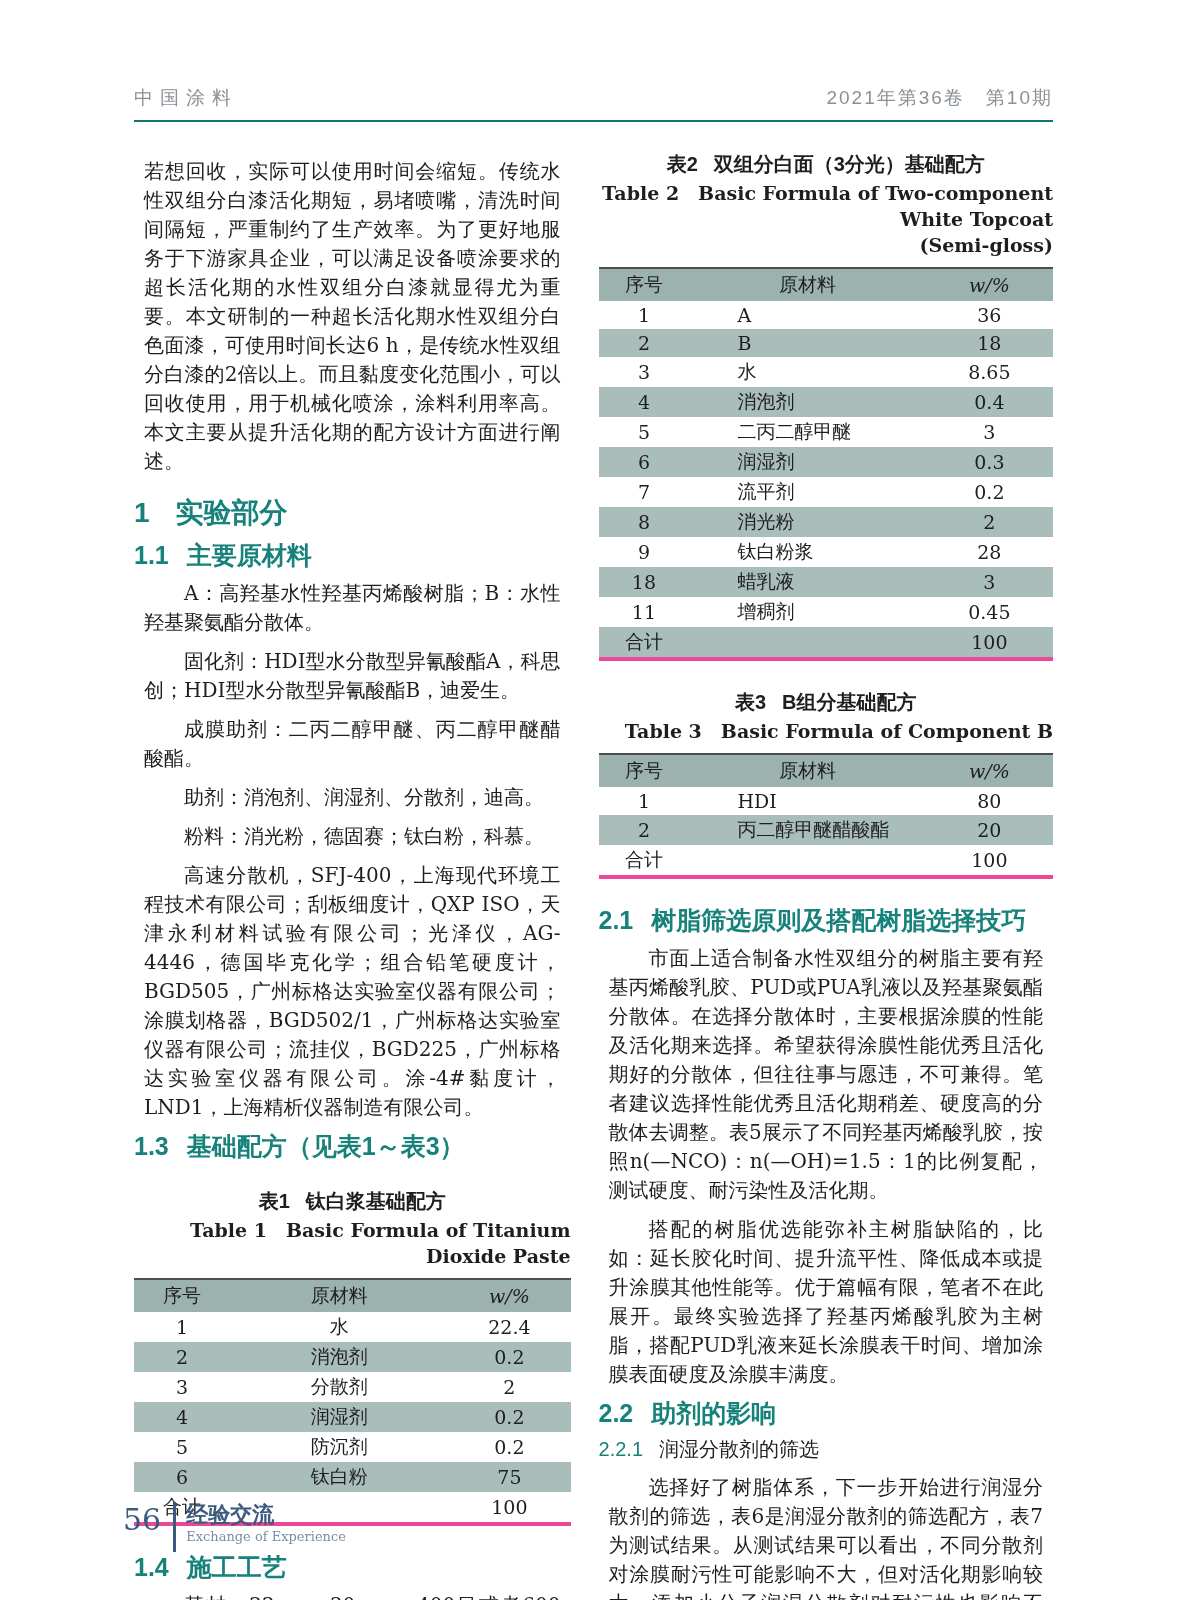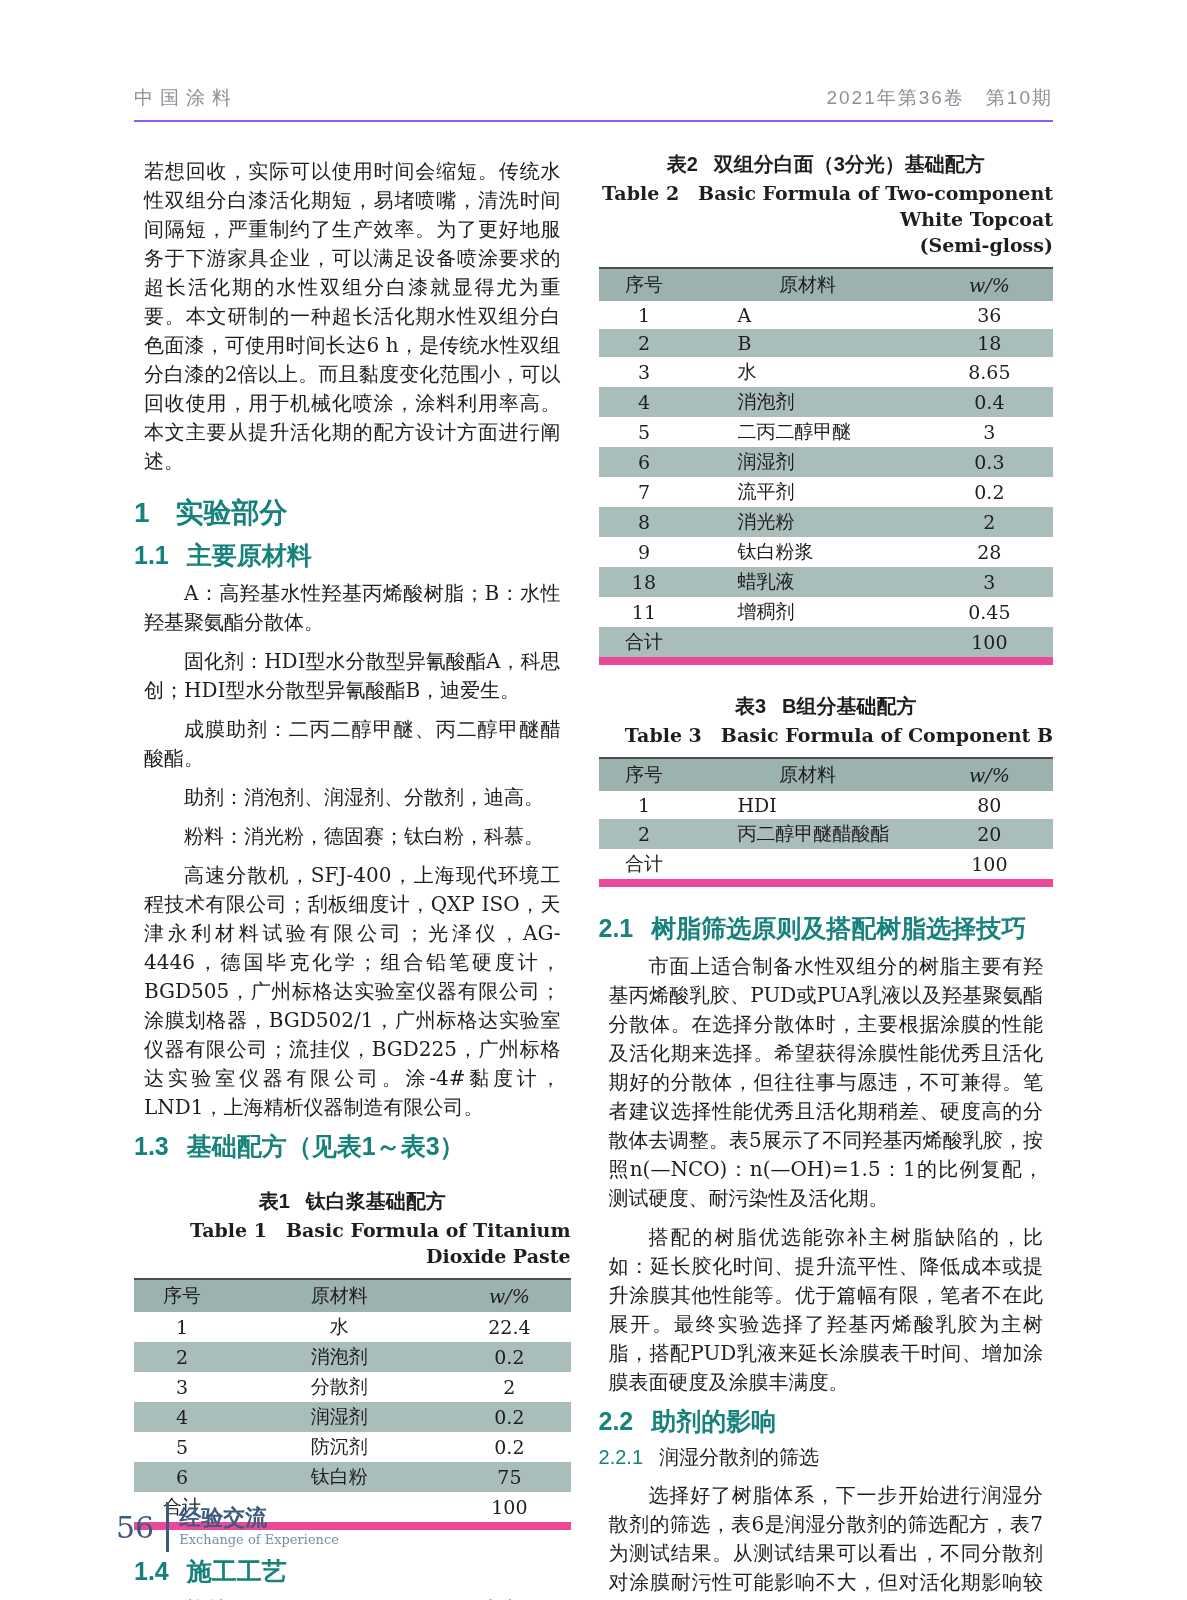--- a/index.html
+++ b/index.html
@@ -6,21 +6,21 @@
   body{
     width:1187px;height:1600px;background:#ffffff;position:relative;
     font-family:"DejaVu Serif","Liberation Serif",serif;color:#1e1e1e;
     -webkit-font-smoothing:antialiased;
   }
   .page{padding:85px 134px 0 134px;}
   
   .runhead{
     display:flex;justify-content:space-between;align-items:flex-end;
     font-family:"Liberation Sans",sans-serif;color:#8a9198;font-size:19px;
-    padding-bottom:9px;border-bottom:2px solid #8b5cf6;
+    padding-bottom:9px;border-bottom:2px solid #0f766e;
   }
   .runhead .journal{letter-spacing:7px;}
   .runhead .issue{letter-spacing:2px;}
   
   .columns{display:flex;gap:28px;margin-top:25px;}
   .col-left{width:437px;}
   .col-right{width:455px;}
   
   p.body{font-size:20px;line-height:29px;text-align:justify;margin:10px;}
   p.indent{text-indent:2em;}
@@ -35,30 +35,30 @@
           font-size:20px;margin:9px 0 7px 0;line-height:27px;}
   .h-sub3 .num{color:#17827b;margin-right:16px;}
   
   .tblock{margin-top:28px;margin-bottom:28px;}
   .tcap-cn{text-align:center;font-family:"Liberation Sans",sans-serif;font-weight:bold;
            font-size:20px;line-height:26px;}
   .tcap-cn .tnum{margin-right:16px;}
   .tcap-en{text-align:right;font-family:"DejaVu Serif",serif;font-weight:bold;
            font-size:19px;line-height:26px;margin-top:3px;}
   table{width:100%;border-collapse:collapse;margin-top:9px;
-        border-top:2px solid #4d4d4d;border-bottom:8px solid #ec4899;
+        border-top:2px solid #4d4d4d;border-bottom:4px solid #ec4899;
         font-size:19px;}
   thead tr{background:#9cb2ae;}
   th{font-weight:normal;padding:3px 0;text-align:center;}
   th.wcol{font-style:italic;font-family:"DejaVu Serif",serif;}
   tbody tr:nth-child(even){background:#a9bdba;}
   td{text-align:center;padding:2px 0;height:24px;}
   table.mat-left td:nth-child(2){text-align:left;padding-left:48px;}
   
-  .footer{position:absolute;left:116px;top:1502px;display:flex;align-items:center;}
+  .footer{position:absolute;left:123px;top:1502px;display:flex;}
   .footer .pageno{font-family:"DejaVu Serif",serif;font-size:30px;color:#3c5a7e;
                   margin-right:12px;}
   .footer .vbar{width:3px;height:50px;background:#3c5a7e;margin-right:10px;}
   .footer .sec-cn{font-family:"Liberation Sans",sans-serif;font-weight:bold;
                   font-size:22px;color:#3c5a7e;line-height:26px;}
   .footer .sec-en{font-family:"DejaVu Serif",serif;font-size:13px;color:#7b8da0;
                   line-height:18px;}
 </style>
 </head>
 <body>

